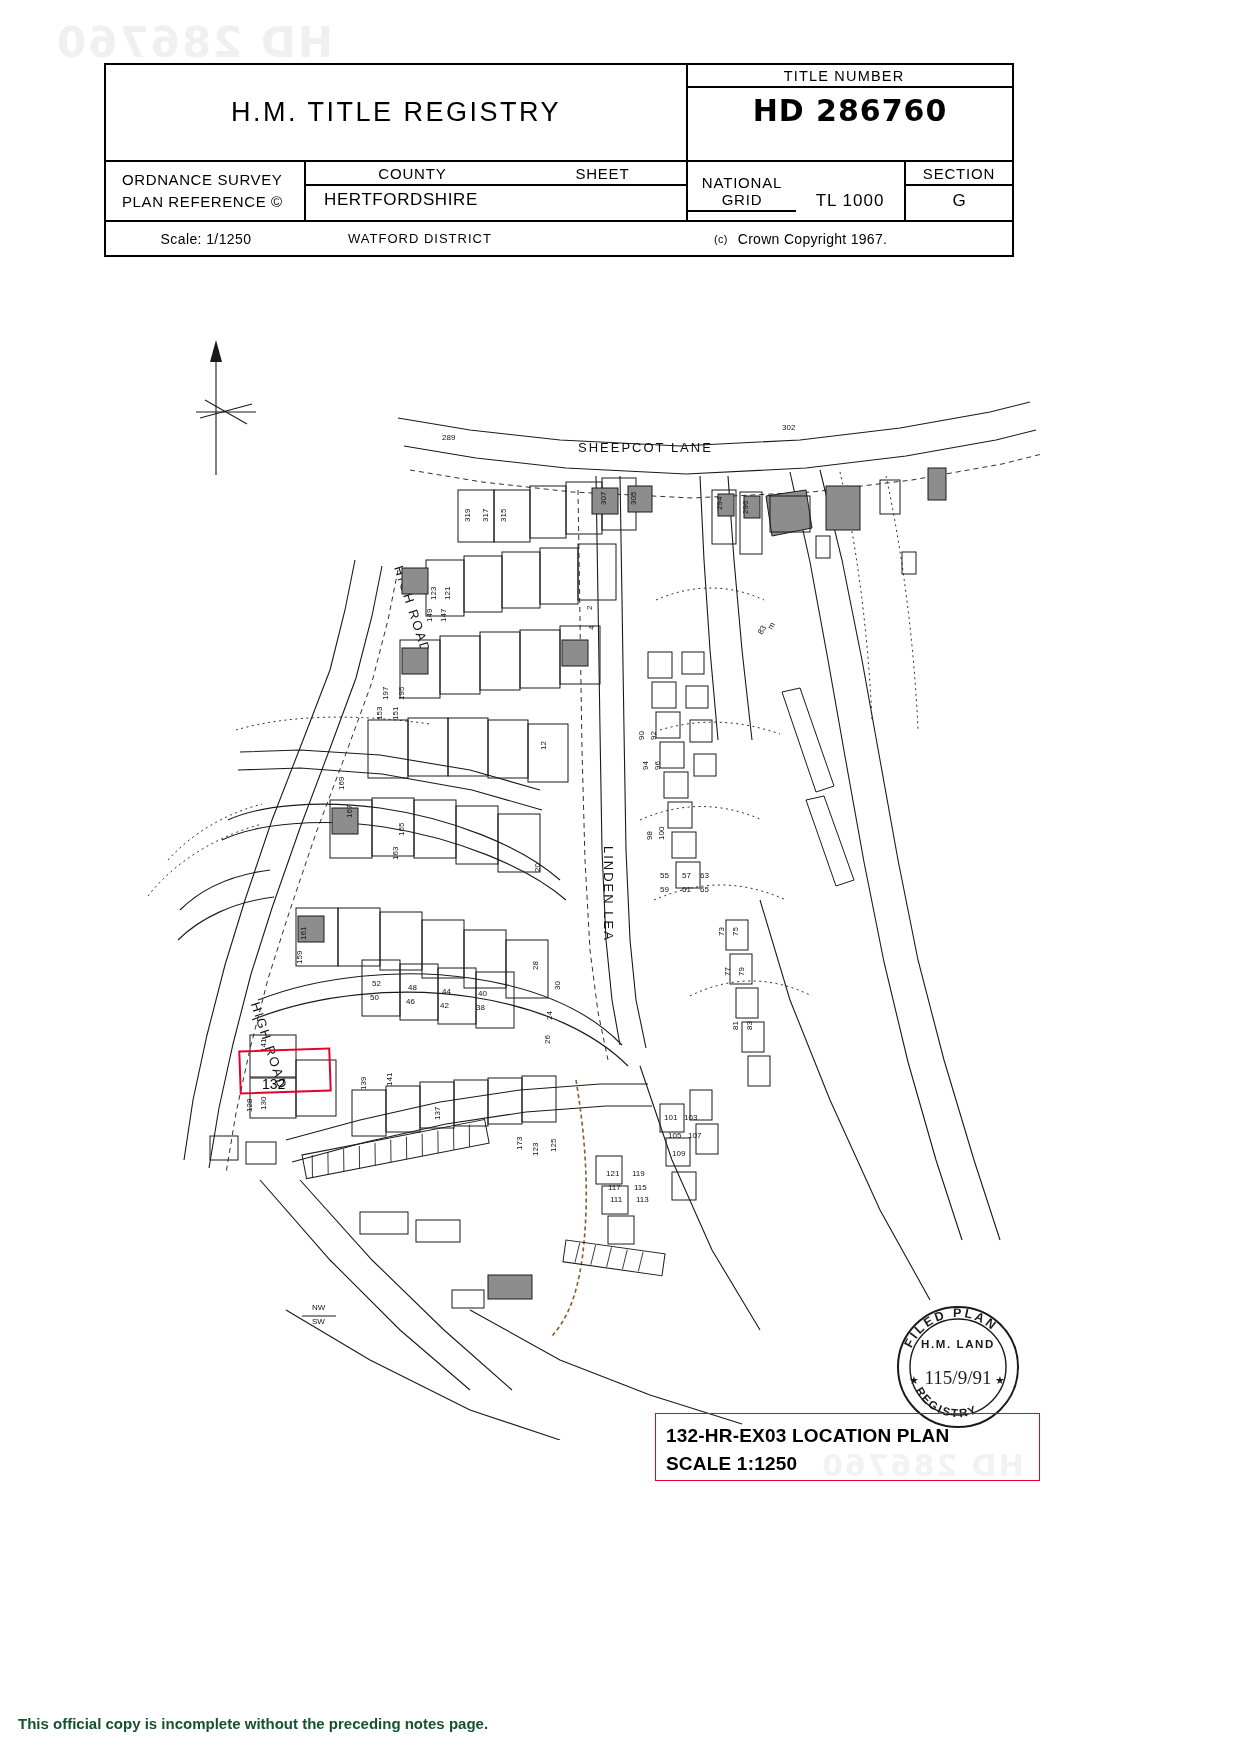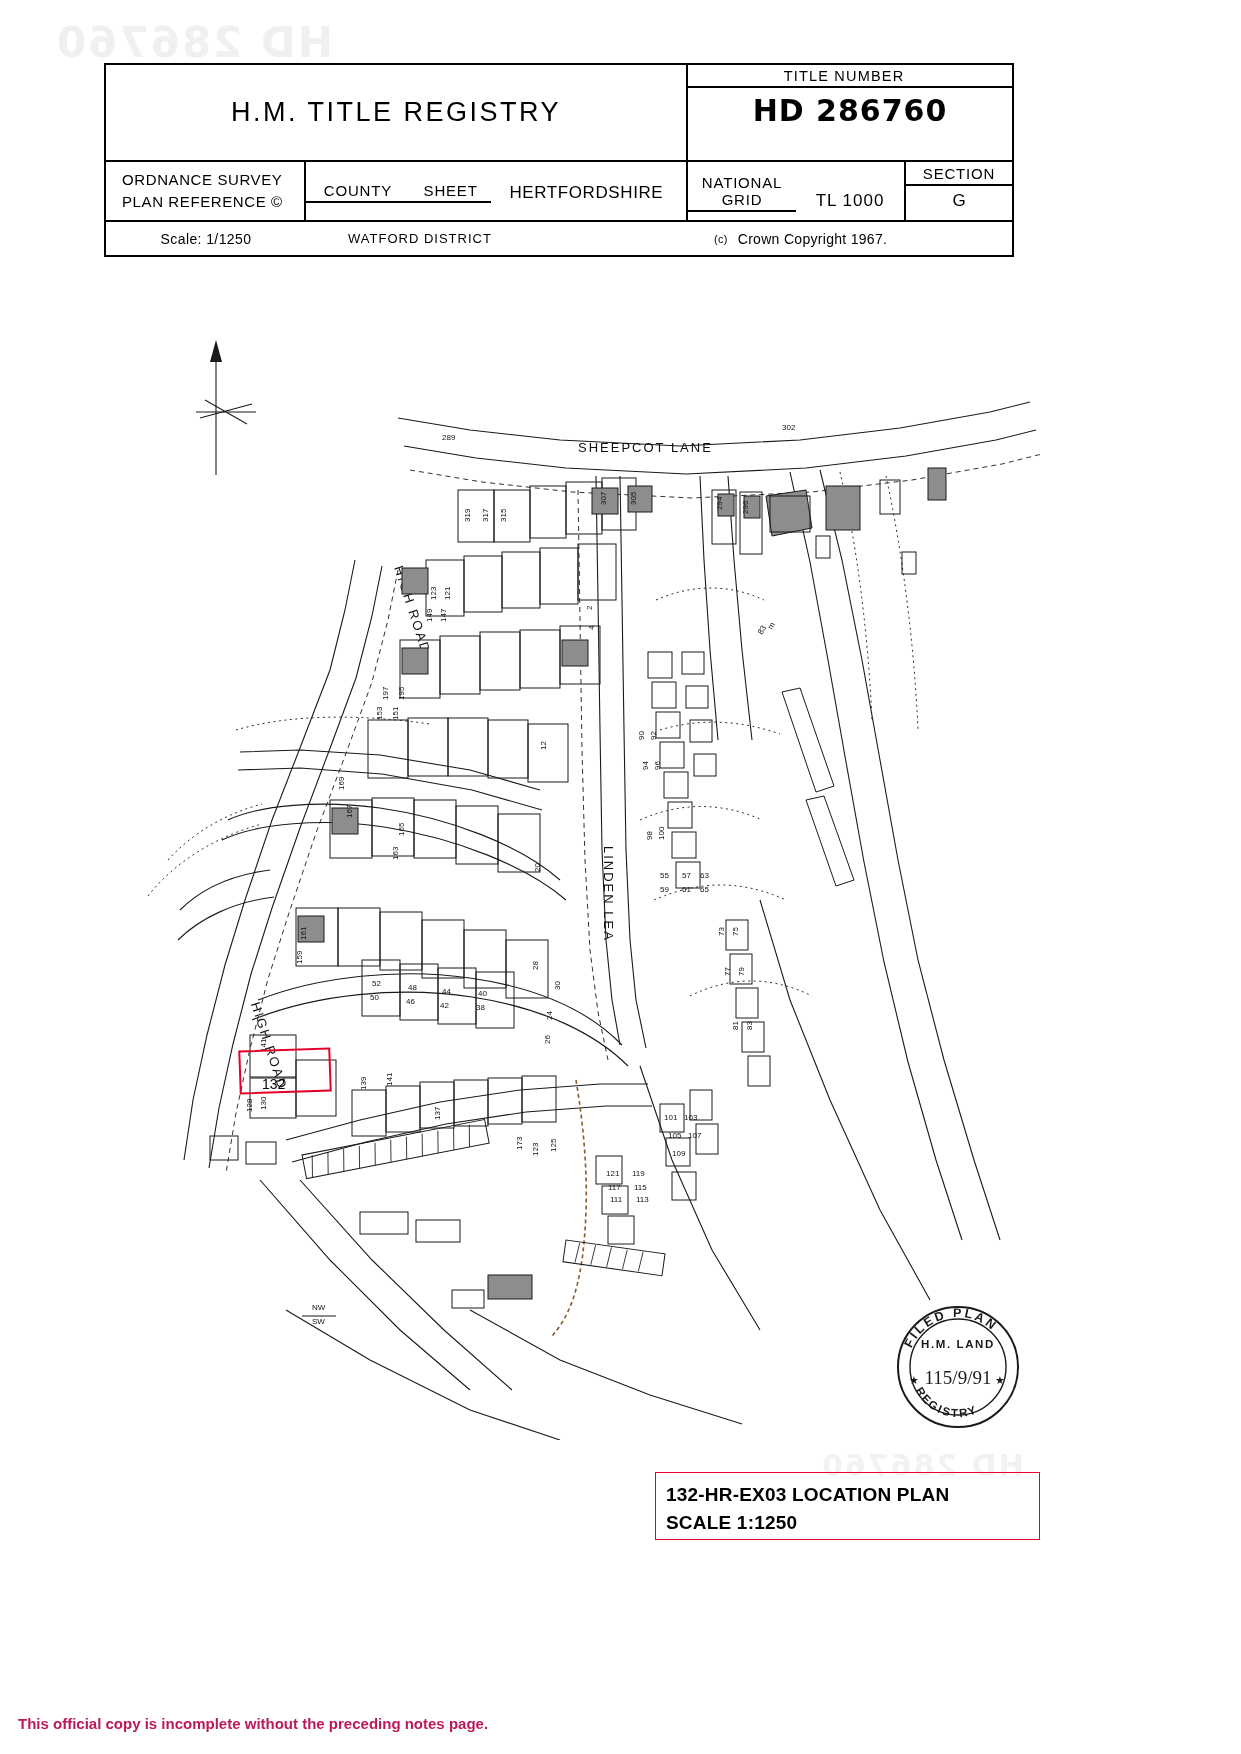--- a/index.html
+++ b/index.html
@@ -83,21 +83,21 @@
     flex-direction: column;
     align-items: flex-start;
     justify-content: center;
     padding-left: 16px;
     font-size: 15px;
     letter-spacing: 0.6px;
     line-height: 1.45;
   }
   #county-sheet {
     width: 382px;
-    flex-direction: row;
+    flex-direction: column;
     padding: 0;
     justify-content: flex-start;
   }
   #county-sheet-heads {
     display: flex;
     width: 100%;
     border-bottom: 2px solid #000;
     box-sizing: border-box;
     font-size: 15px;
     letter-spacing: 0.8px;
@@ -247,21 +247,21 @@
     left: 883px;
     top: 1292px;
     width: 150px;
     height: 150px;
   }
 
   
   #annotation-box {
     position: absolute;
     left: 655px;
-    top: 1472px;
+    top: 1413px;
     width: 385px;
     height: 68px;
     border: 1.5px solid #e4002b;
     box-sizing: border-box;
     padding: 8px 0 0 10px;
   }
   #annotation-box div {
     font-size: 19px;
     font-weight: bold;
     letter-spacing: 0.2px;
@@ -269,21 +269,21 @@
     font-family: "Liberation Sans", sans-serif;
   }
 
   
   #footer-note {
     position: absolute;
     left: 18px;
     top: 1715px;
     font-size: 15px;
     font-weight: bold;
-    color: #be185d;
+    color: #14532d;
     font-family: "Liberation Sans", sans-serif;
   }
 </style>
 </head>
 <body>
 
 <div id="bleed-top">HD 286760</div>
 <div id="bleed-bottom">HD 286760</div>
 
 <div id="title-block">

